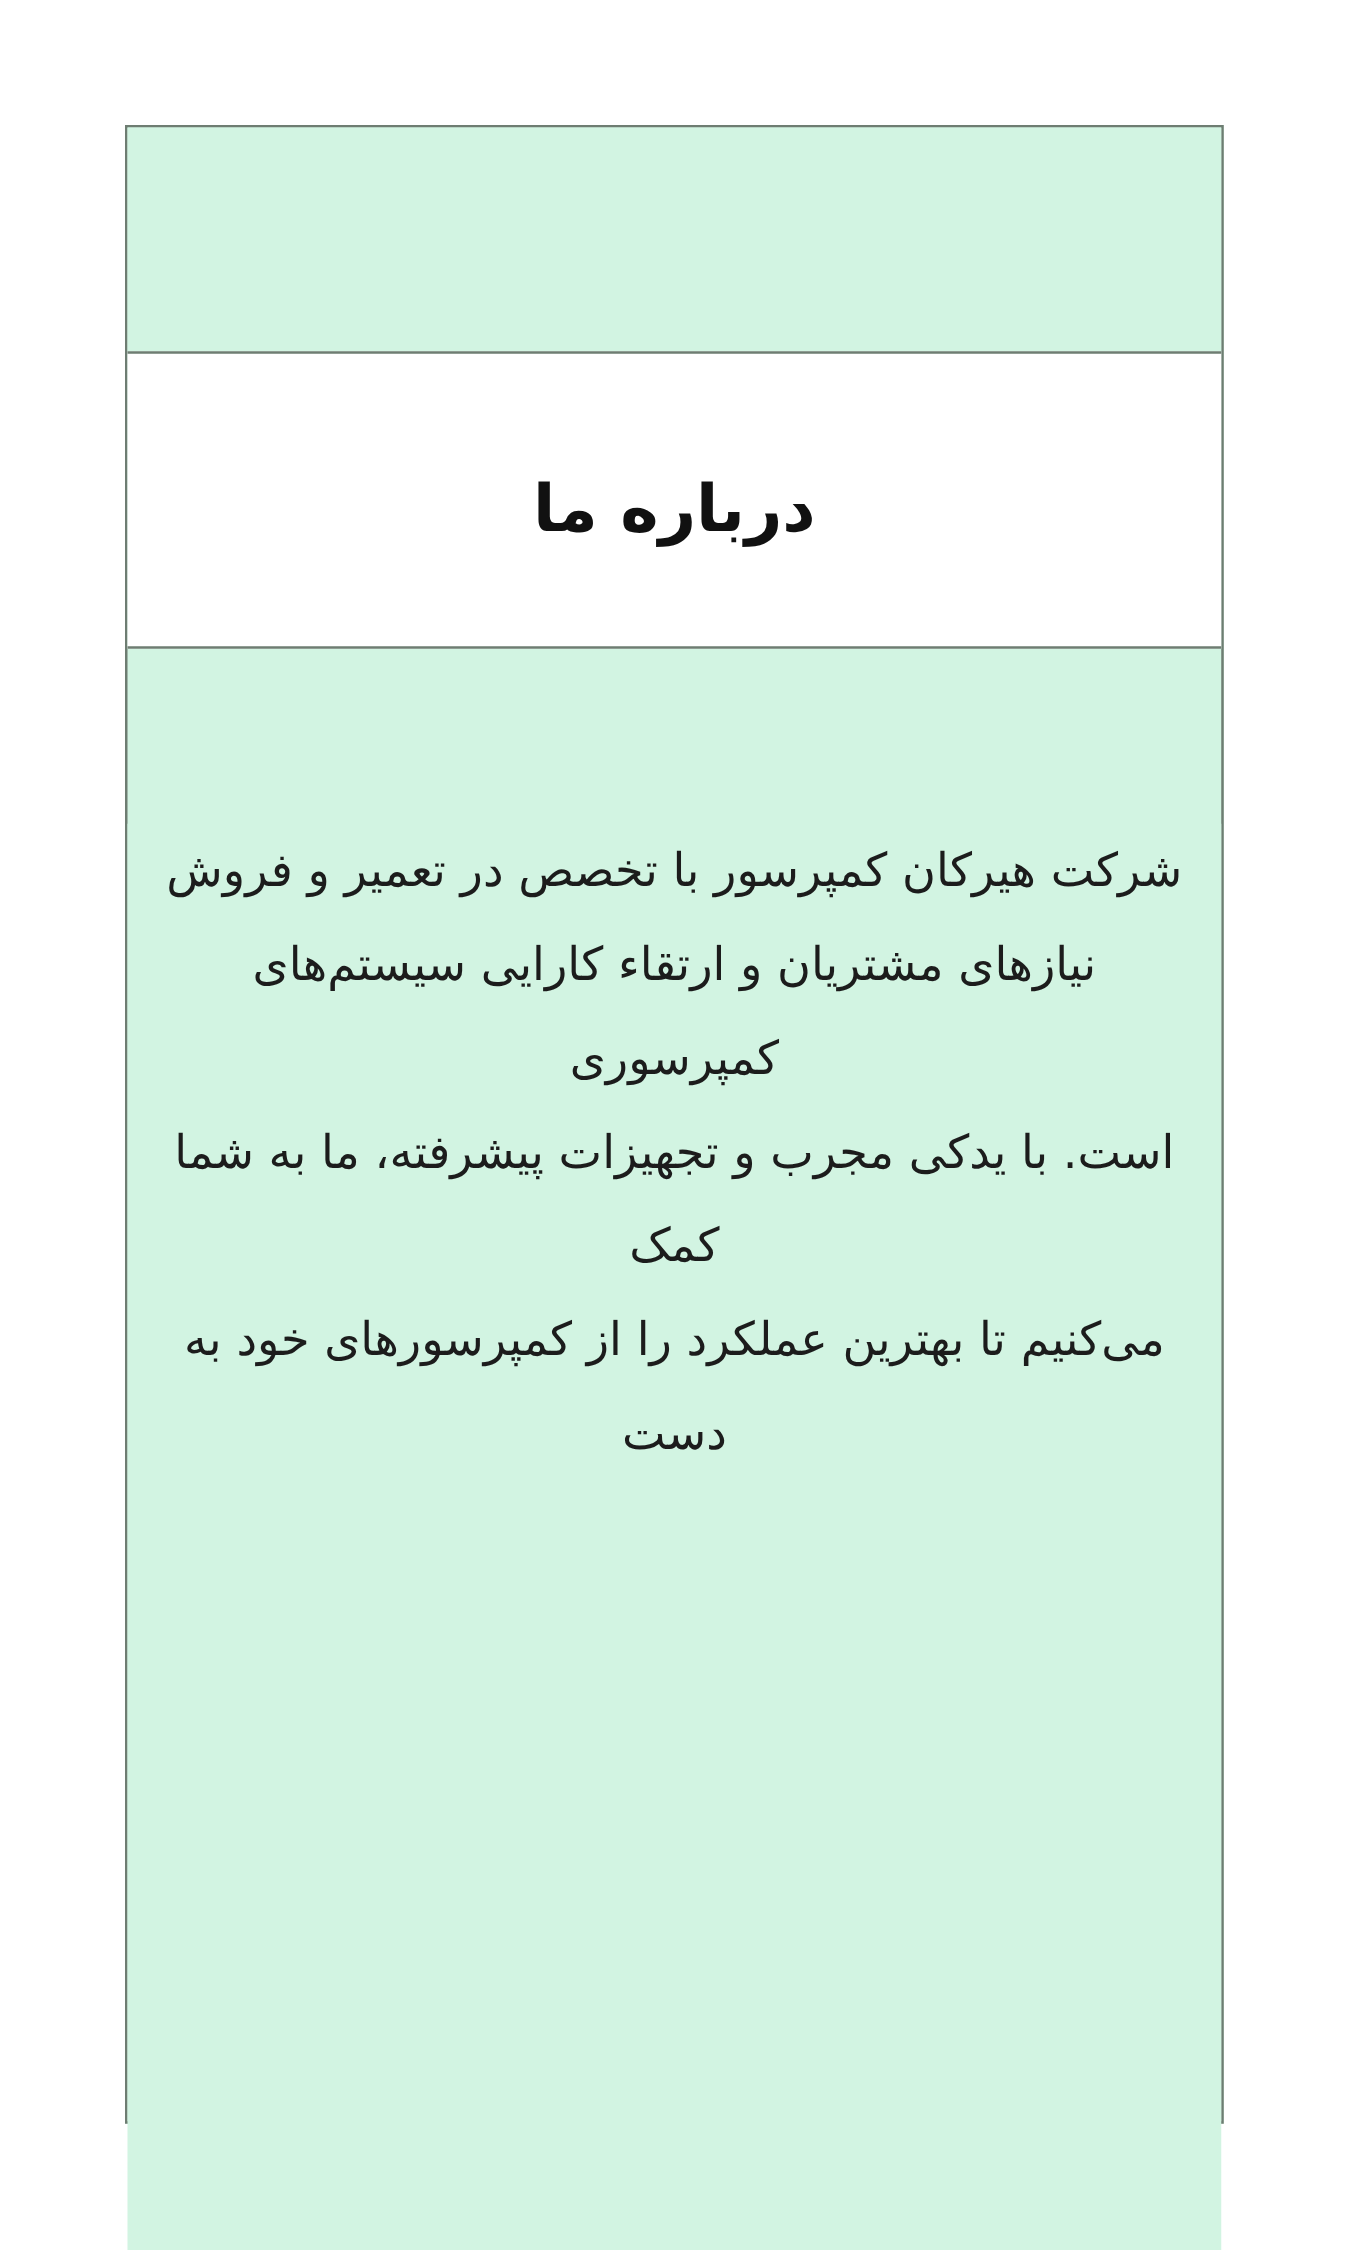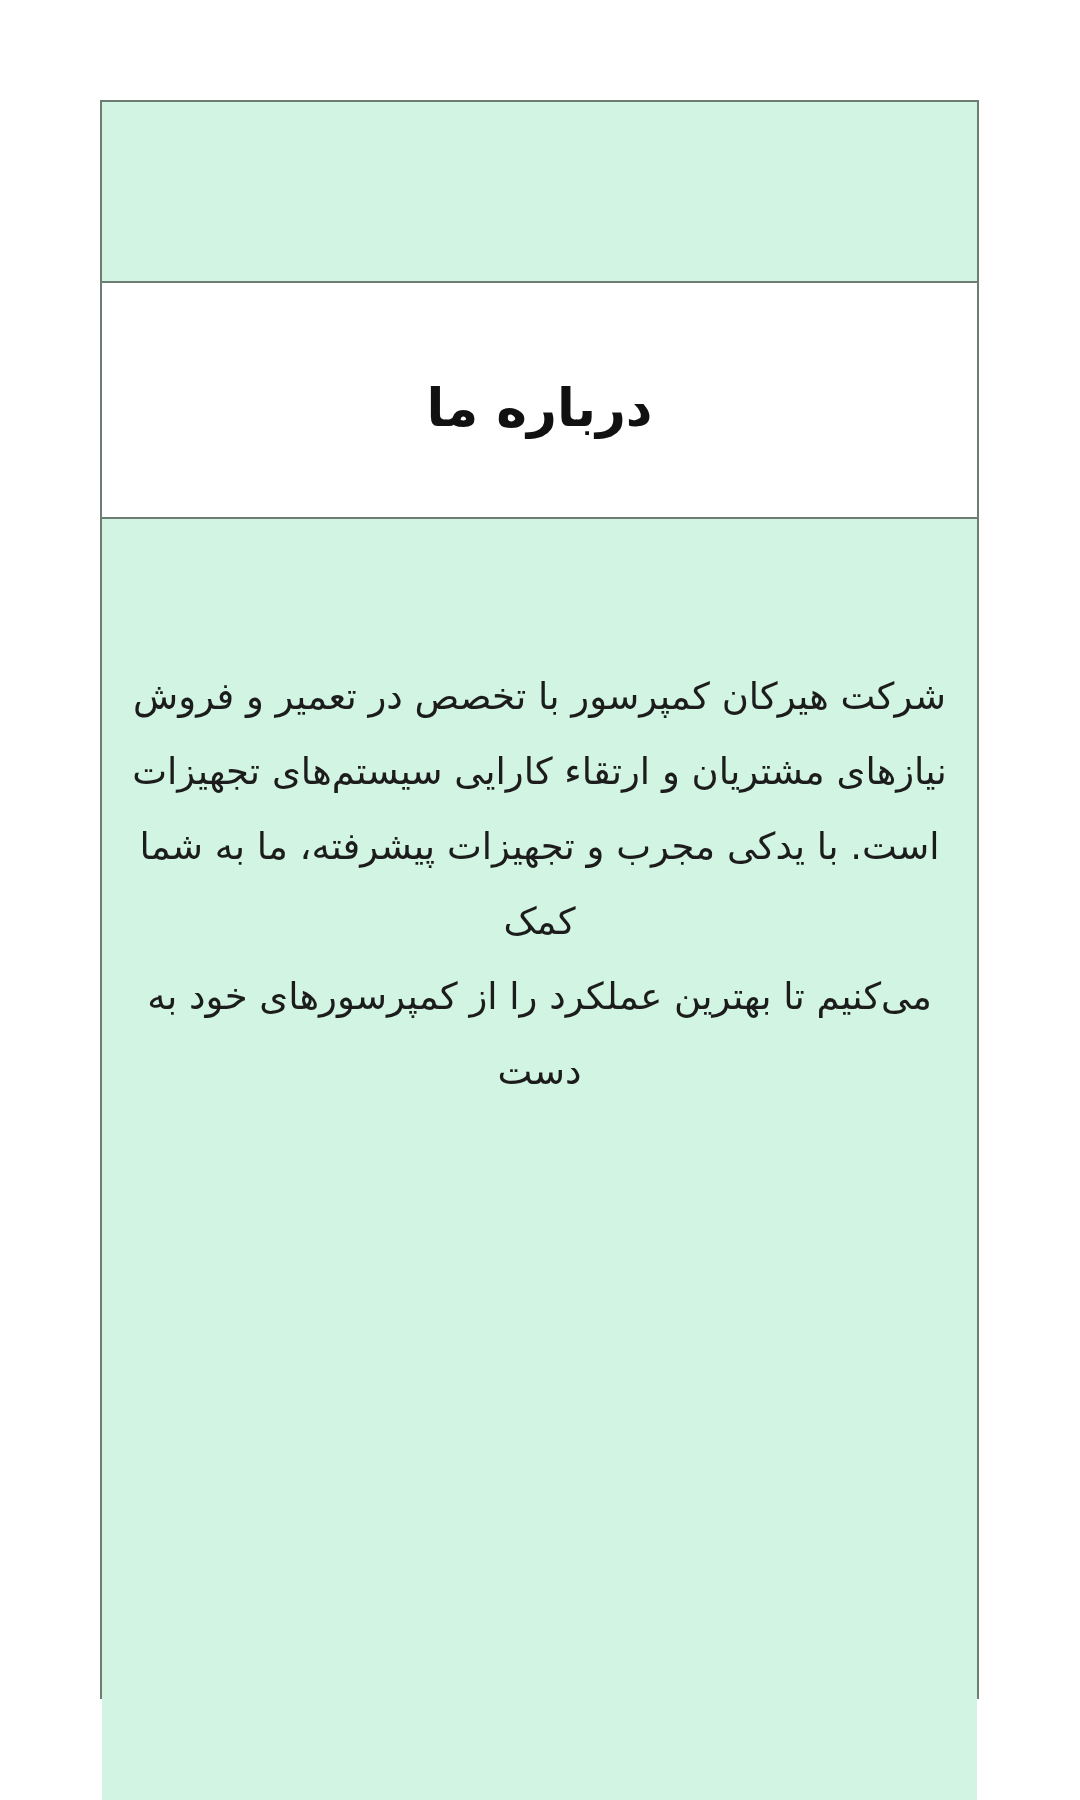--- a/index.html
+++ b/index.html
@@ -70,19 +70,19 @@
 
   <div class="banner"></div>
 
   <div class="header-band">
     <h1 class="page-title">درباره ما</h1>
   </div>
 
   <div class="content-band">
     <div class="about-paragraph" dir="rtl" lang="fa">
       <span class="about-line">شرکت هیرکان کمپرسور با تخصص در تعمیر و فروش</span>
-      <span class="about-line">نیازهای مشتریان و ارتقاء کارایی سیستم‌های تجهیزات</span>
+      <span class="about-line">نیازهای مشتریان و ارتقاء کارایی سیستم‌های کمپرسوری</span>
       <span class="about-line">است. با یدکی مجرب و تجهیزات پیشرفته، ما به شما کمک</span>
       <span class="about-line">می‌کنیم تا بهترین عملکرد را از کمپرسورهای خود به دست</span>
     </div>
   </div>
 
 </div>
 
 </body></html>

